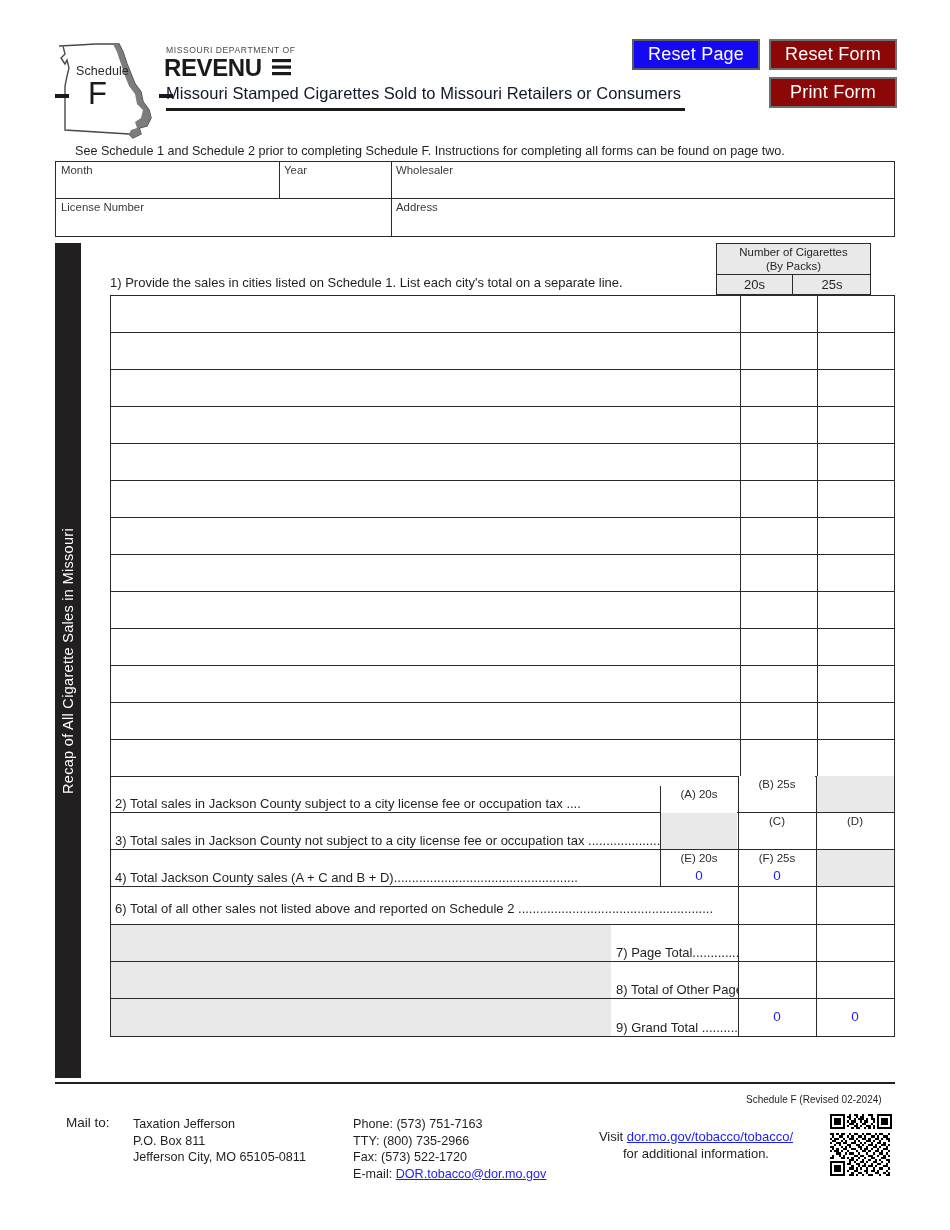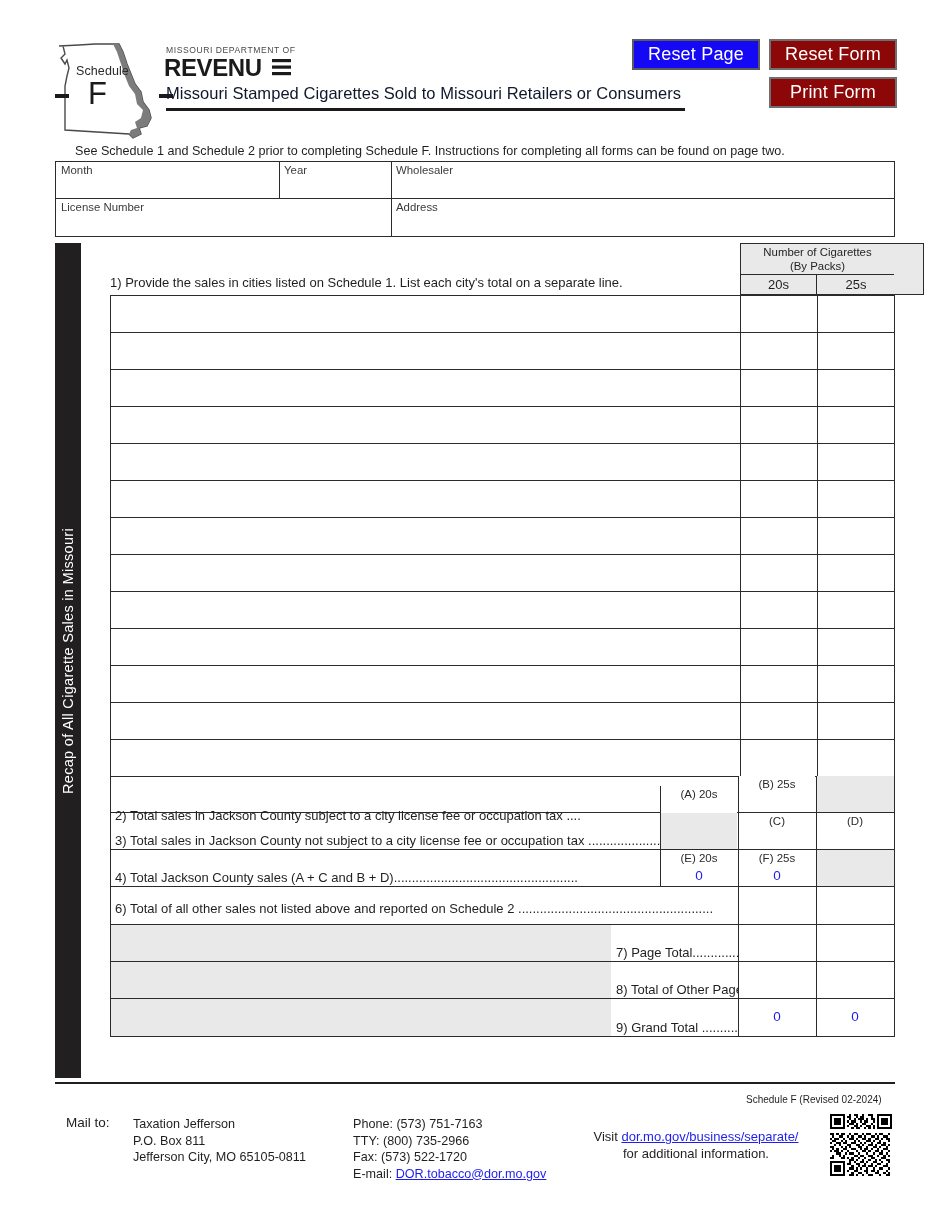--- a/index.html
+++ b/index.html
@@ -99,21 +99,21 @@
 
   .tbl { position: absolute; left: 26px; top: 0; width: 814px; }
 
   
   .hdr-band { position: absolute; left: 0; top: 0; width: 814px; height: 52px; }
   .instr1 {
     position: absolute; left: 29px; top: 32px;
     font-size: 13px; color: #1f1f1f; white-space: nowrap;
   }
   .noc-box {
-    position: absolute; left: 659px; top: 0px; width: 184px; height: 52px;
+    position: absolute; left: 635px; top: 0px; width: 155px; height: 52px;
     border: 1px solid #2b2b2b; background: #e9e9e9;
   }
   .noc-title {
     position: absolute; left: 0; top: 0; width: 153px; height: 31px;
     display: flex; flex-direction: column; align-items: center; justify-content: center;
     font-size: 11.4px; color: #242424; line-height: 1.25;
     border-bottom: 1px solid #2b2b2b;
   }
   .noc-sub { position:absolute; left:0; top:31px; width:153px; height:19px; }
   .noc-20 {
@@ -314,21 +314,21 @@
         <div class="erow">
           <div class="c-desc"></div>
           <div class="c-20"></div>
           <div class="c-25"></div>
         </div>
       </div>
 
       <div class="summ">
 
         <div class="srow" style="height:37px;">
-          <div class="lbl-txt" style="top:20px;margin-top:12px;">2)  Total sales in Jackson County subject to a city license fee or occupation tax ....</div>
+          <div class="lbl-txt" style="top:20px;">2)  Total sales in Jackson County subject to a city license fee or occupation tax ....</div>
           <div class="vcell whitec" style="left:549px;top:0;width:77px;height:36px;margin-top:10px;">
             <div class="ltr-lbl" style="left:0;top:2px;">(A) 20s</div>
             <div class="zeroval" style="left:0;top:19px;"></div>
           </div>
           <div class="vcell whitec" style="left:627px;top:0;width:77px;height:36px;">
             <div class="ltr-lbl" style="left:0;top:2px;">(B) 25s</div>
             <div class="zeroval" style="left:0;top:19px;"></div>
           </div>
           <div class="vcell gray" style="left:705px;top:0;width:78px;height:36px;"></div>
         </div>
@@ -422,21 +422,21 @@
     <div>TTY: (800) 735-2966</div>
     <div>Fax: (573) 522-1720</div>
     <div>
       <span>E-mail:</span>
       <span class="email-link">DOR.tobacco@dor.mo.gov</span>
     </div>
   </div>
 
   <div class="visit">
     <span>Visit</span>
-    <a href="#">dor.mo.gov/business/separate/</a><br>
+    <a href="#">dor.mo.gov/tobacco/tobacco/</a><br>
     <span>for additional information.</span>
   </div>
 
   <div class="qr">
     <svg width="62" height="62" viewBox="0 0 29 29" shape-rendering="crispEdges">
       <rect width="29" height="29" fill="#ffffff"></rect>
       <g fill="#000000">
         <rect x="0" y="0" width="7" height="7"></rect>
           <rect x="1" y="1" width="5" height="5" fill="#fff"></rect>
           <rect x="2" y="2" width="3" height="3"></rect>

